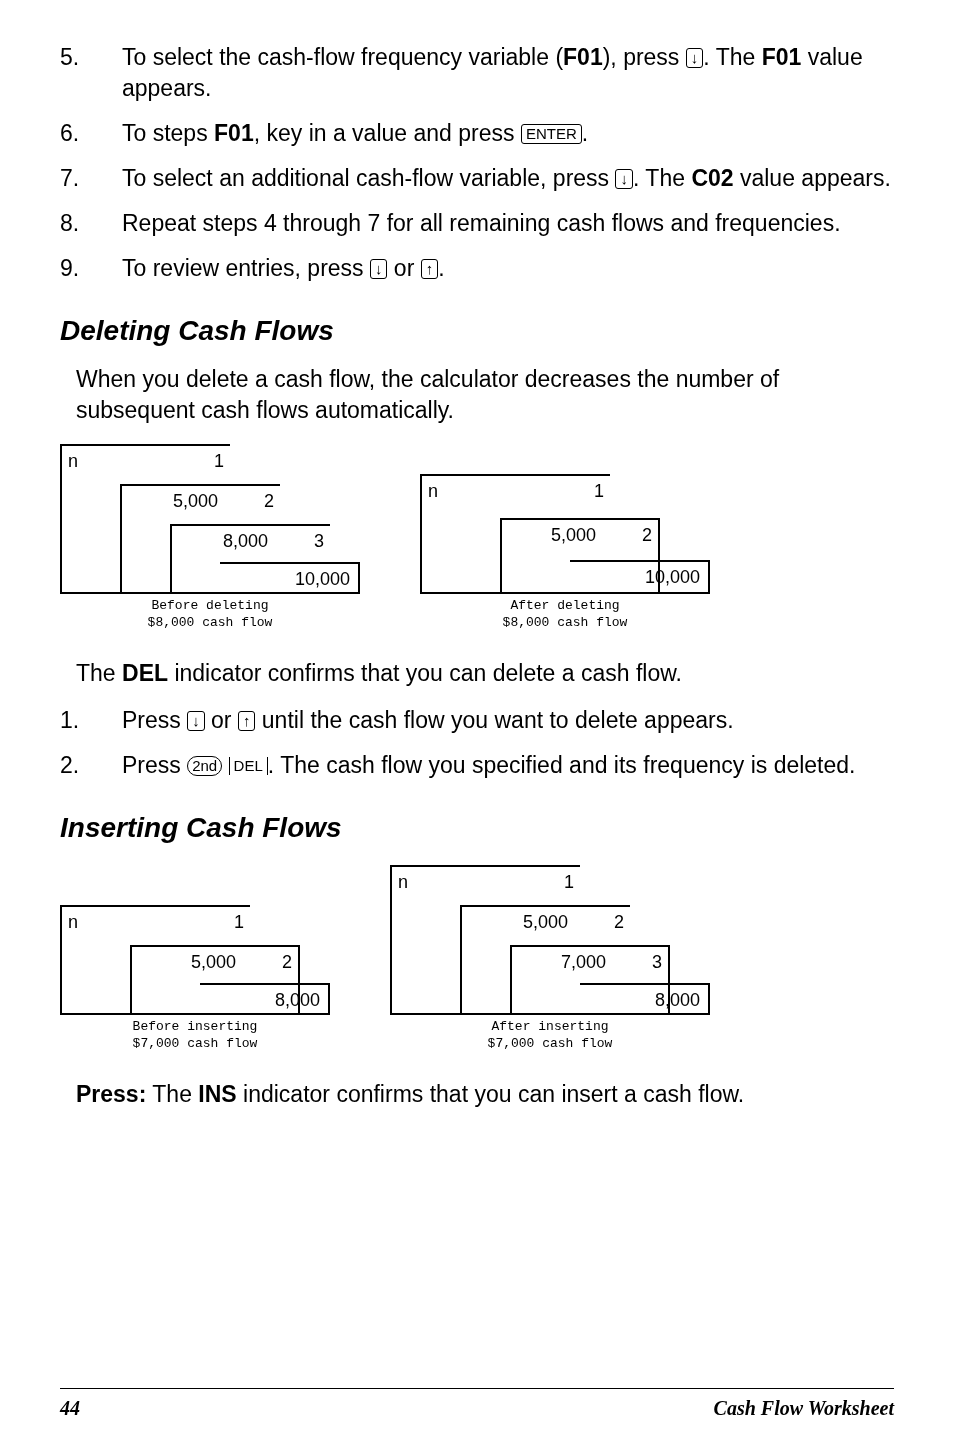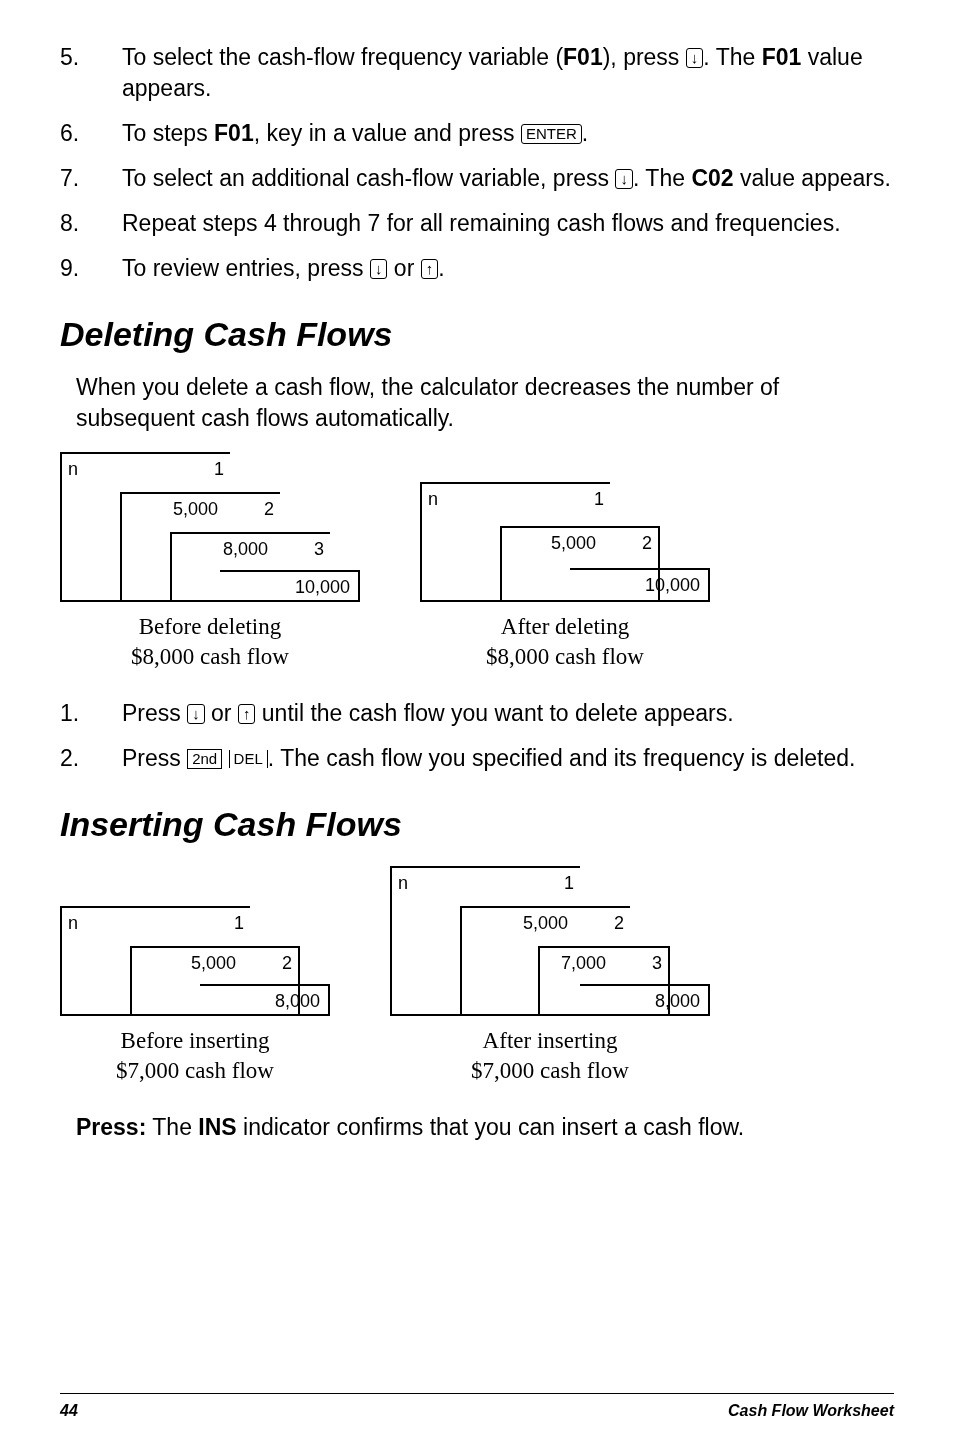--- a/index.html
+++ b/index.html
@@ -32,54 +32,54 @@
     flex: 0 0 46px;
   }
   ol.numlist li .txt {
     flex: 1;
     margin-left: 16px;
   }
   h2.section {
     font-family: "Segoe UI", "Helvetica Neue", Arial, sans-serif;
     font-weight: 700;
     font-style: italic;
-    font-size: 34px;
+    font-size: 28px;
     margin: 12px 0 14px 0;
   }
   p.para { margin: 0 0 16px 16px; }
 
   b.bold { font-weight: 700; }
 
   .keycap {
     display: inline-block;
     border: 1.5px solid #000;
     border-radius: 3px;
     font-size: 15px;
     padding: 0 4px 1px 4px;
     line-height: 17px;
     vertical-align: 2px;
     font-family: Arial, sans-serif;
   }
   .keycap.fn {
-    border-radius: 0;
+    border-radius: 10px;
     font-style: normal;
   }
 
   .dia-row {
     display: flex;
     gap: 60px;
     margin: 18px 0 26px 0;
     align-items: flex-end;
   }
   .dia-block { display: flex; flex-direction: column; align-items: center; }
   .dia-caption {
-    font-family: Liberation Serif, serif;
-    font-size: 23px;
+    font-family: Liberation Mono, monospace;
+    font-size: 13px;
     text-align: center;
-    margin-top: 10px;
+    margin-top: 4px;
     line-height: 1.3;
   }
 
   
   .stair { position: relative; font-family: Arial, sans-serif; font-size: 18px; line-height: 1; }
   .step {
     position: absolute;
     border: 2px solid #000;
     border-right: none;
     border-bottom: none;
@@ -115,21 +115,22 @@
   .footer hr {
     border: none;
     border-top: 1px solid #000;
     margin: 4px 0 6px 0;
   }
   .foot-row {
     display: flex;
     justify-content: space-between;
     font-style: italic;
     font-weight: 700;
-    font-size: 16px;
+    font-size: 20px;
+    font-family: Liberation Serif, serif;
   }
 </style>
 </head>
 <body>
 
 <div class="page">
 
   <ol class="numlist">
     <li>
       <span class="num">5.</span>
@@ -206,20 +207,23 @@
         </div>
         <div class="ground"></div>
       </div>
       <div class="dia-caption">
         <span>After deleting</span><br>
         <span>$8,000 cash flow</span>
       </div>
     </div>
   </div>
 
+  <p class="para">
+    <span>The </span><b class="bold">DEL</b><span> indicator confirms that you can delete a cash flow.</span>
+  </p>
 
   <ol class="numlist">
     <li>
       <span class="num">1.</span>
       <span class="txt">
         <span>Press </span><span class="keycap">↓</span><span> or </span><span class="keycap">↑</span><span> until the cash flow you want to delete appears.</span>
       </span>
     </li>
     <li>
       <span class="num">2.</span>
@@ -257,21 +261,21 @@
     <div class="dia-block">
       <div class="stair" style="width:320px;height:150px;">
         <div class="step" style="left:0;top:0;width:190px;height:150px;">
           <span class="left">n</span>
           <span class="right">1</span>
         </div>
         <div class="step" style="left:70px;top:40px;width:170px;height:110px;">
           <span class="left" style="left:auto;right:62px;">5,000</span>
           <span class="right">2</span>
         </div>
-        <div class="step with-right-border" style="left:148px;top:80px;width:132px;height:70px;">
+        <div class="step with-right-border" style="left:120px;top:80px;width:160px;height:70px;">
           <span class="left" style="left:auto;right:62px;">7,000</span>
           <span class="right">3</span>
         </div>
         <div class="step last" style="left:190px;top:118px;width:130px;height:32px;border-left:none;">
           <span class="right" style="right:8px;">8,000</span>
         </div>
         <div class="ground"></div>
       </div>
       <div class="dia-caption">
         <span>After inserting</span><br>

